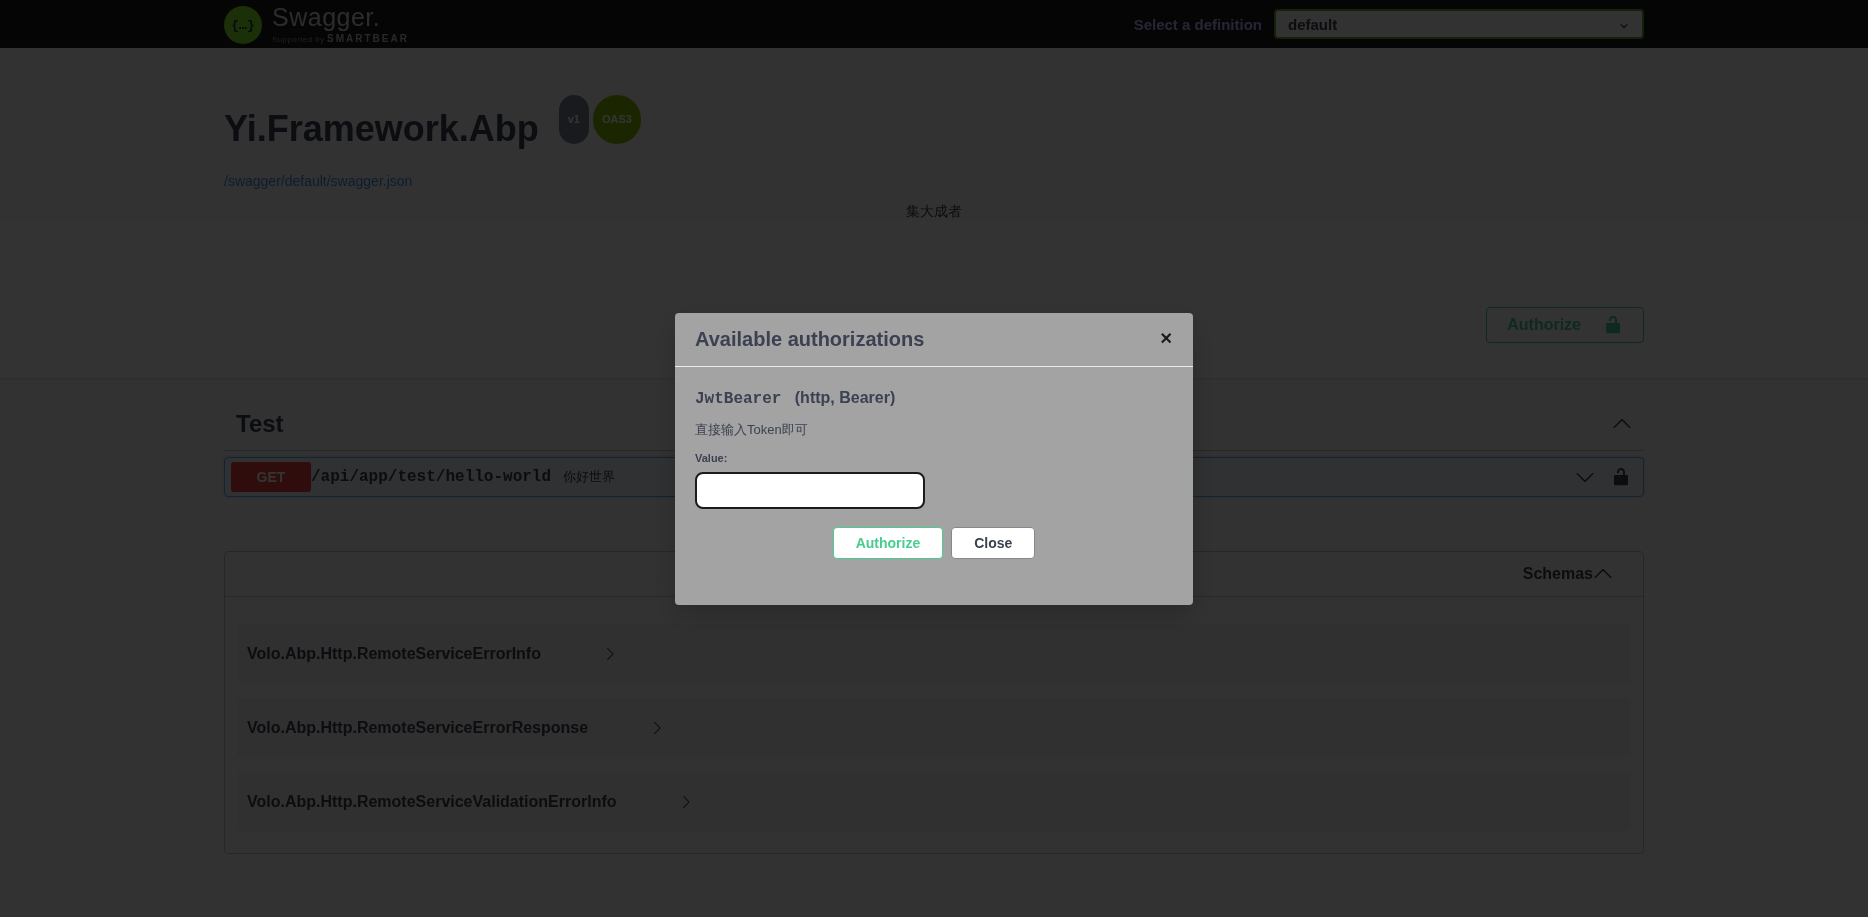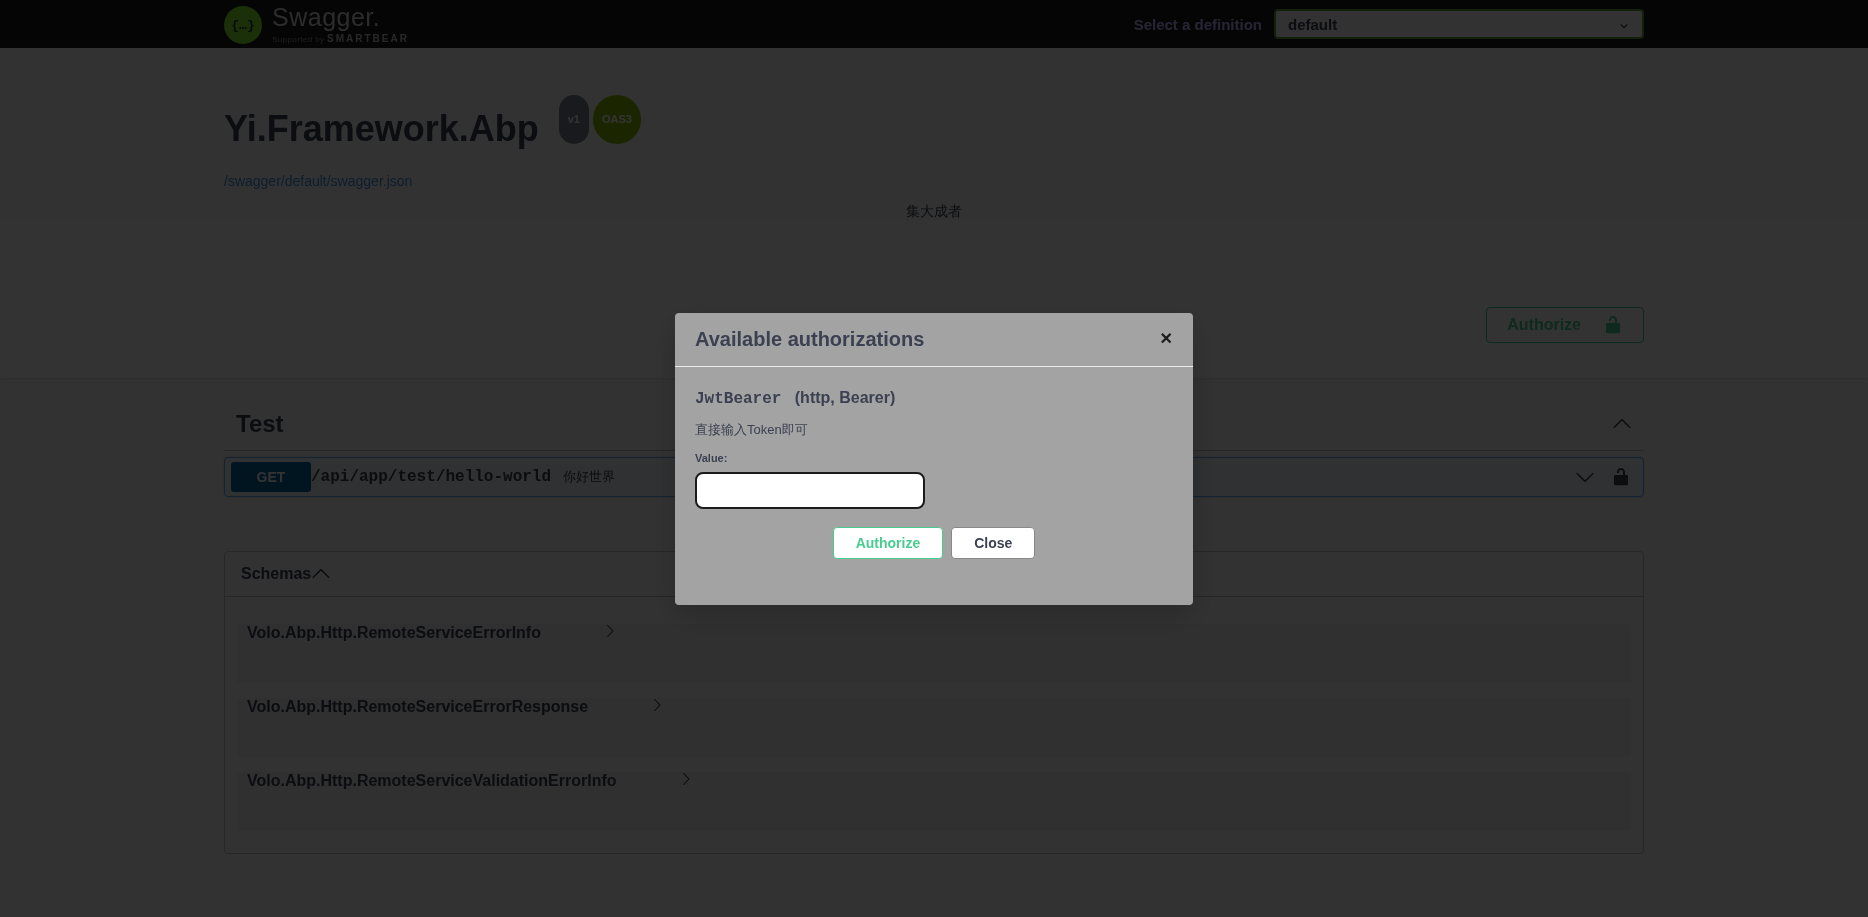--- a/index.html
+++ b/index.html
@@ -61,41 +61,41 @@
     display:flex; align-items:center; justify-content:space-between;
     padding:6px 12px 12px; border-bottom:1px solid rgba(59,65,81,.3); cursor:pointer;
   }
   .opblock-tag h3 { font-size:24px; font-weight:bold; color:#3b4151; }
   .opblock {
     margin-top:6px; height:40px; border:1px solid #61affe; border-radius:4px;
     background:rgba(97,175,254,.1); box-shadow:0 0 3px rgba(0,0,0,.19);
     display:flex; align-items:center; padding:0 12px 0 6px;
   }
   .opblock-method {
-    min-width:80px; text-align:center; background:#0369a1; color:#fff;
+    min-width:80px; text-align:center; background:#ef4444; color:#fff;
     font-weight:bold; font-size:14px; border-radius:3px; padding:7px 0; cursor:pointer;
   }
   .opblock-path {
     font-family:"Liberation Mono", monospace;
     font-weight:bold; font-size:16px; color:#3b4151; cursor:pointer;
   }
   .opblock-summary-desc { margin-left:12px; font-size:13px; color:#3b4151; }
   .opblock-icons { margin-left:auto; display:flex; align-items:center; gap:16px; }
 
   
   .models { margin-top:54px; border:1px solid rgba(59,65,81,.3); border-radius:4px; }
   .models-header {
-    display:flex; align-items:center; justify-content:flex-start;
+    display:flex; align-items:center; justify-content:flex-end;
     padding:12px 30px 12px 16px; border-bottom:1px solid rgba(59,65,81,.3); cursor:pointer;
   }
   .models-header h4 { font-size:16px; font-weight:bold; color:#3b4151; }
   .models-body { padding:27px 12px 22px; }
   .model-container {
     height:59px; border-radius:4px; background:rgba(0,0,0,.05);
-    display:flex; align-items:flex-start; padding:0 10px; margin-bottom:15px; cursor:pointer;gap:48px;
+    display:flex; align-items:center; padding:0 10px; margin-bottom:15px; cursor:pointer;gap:48px;
   }
   .model-container:last-child { margin-bottom:0; }
   .model-title { font-size:16px; font-weight:bold; color:#3b4151; }
   .model-toggle { margin-left:14px; display:flex; }
 
   
   .backdrop { position:fixed; inset:0; background:rgba(0,0,0,.8); z-index:10; }
   .modal {
     position:fixed; left:50%; top:50%; transform:translate(-50%,-50%);
     width:518px; background:#a3a3a3; border-radius:4px; z-index:20;

